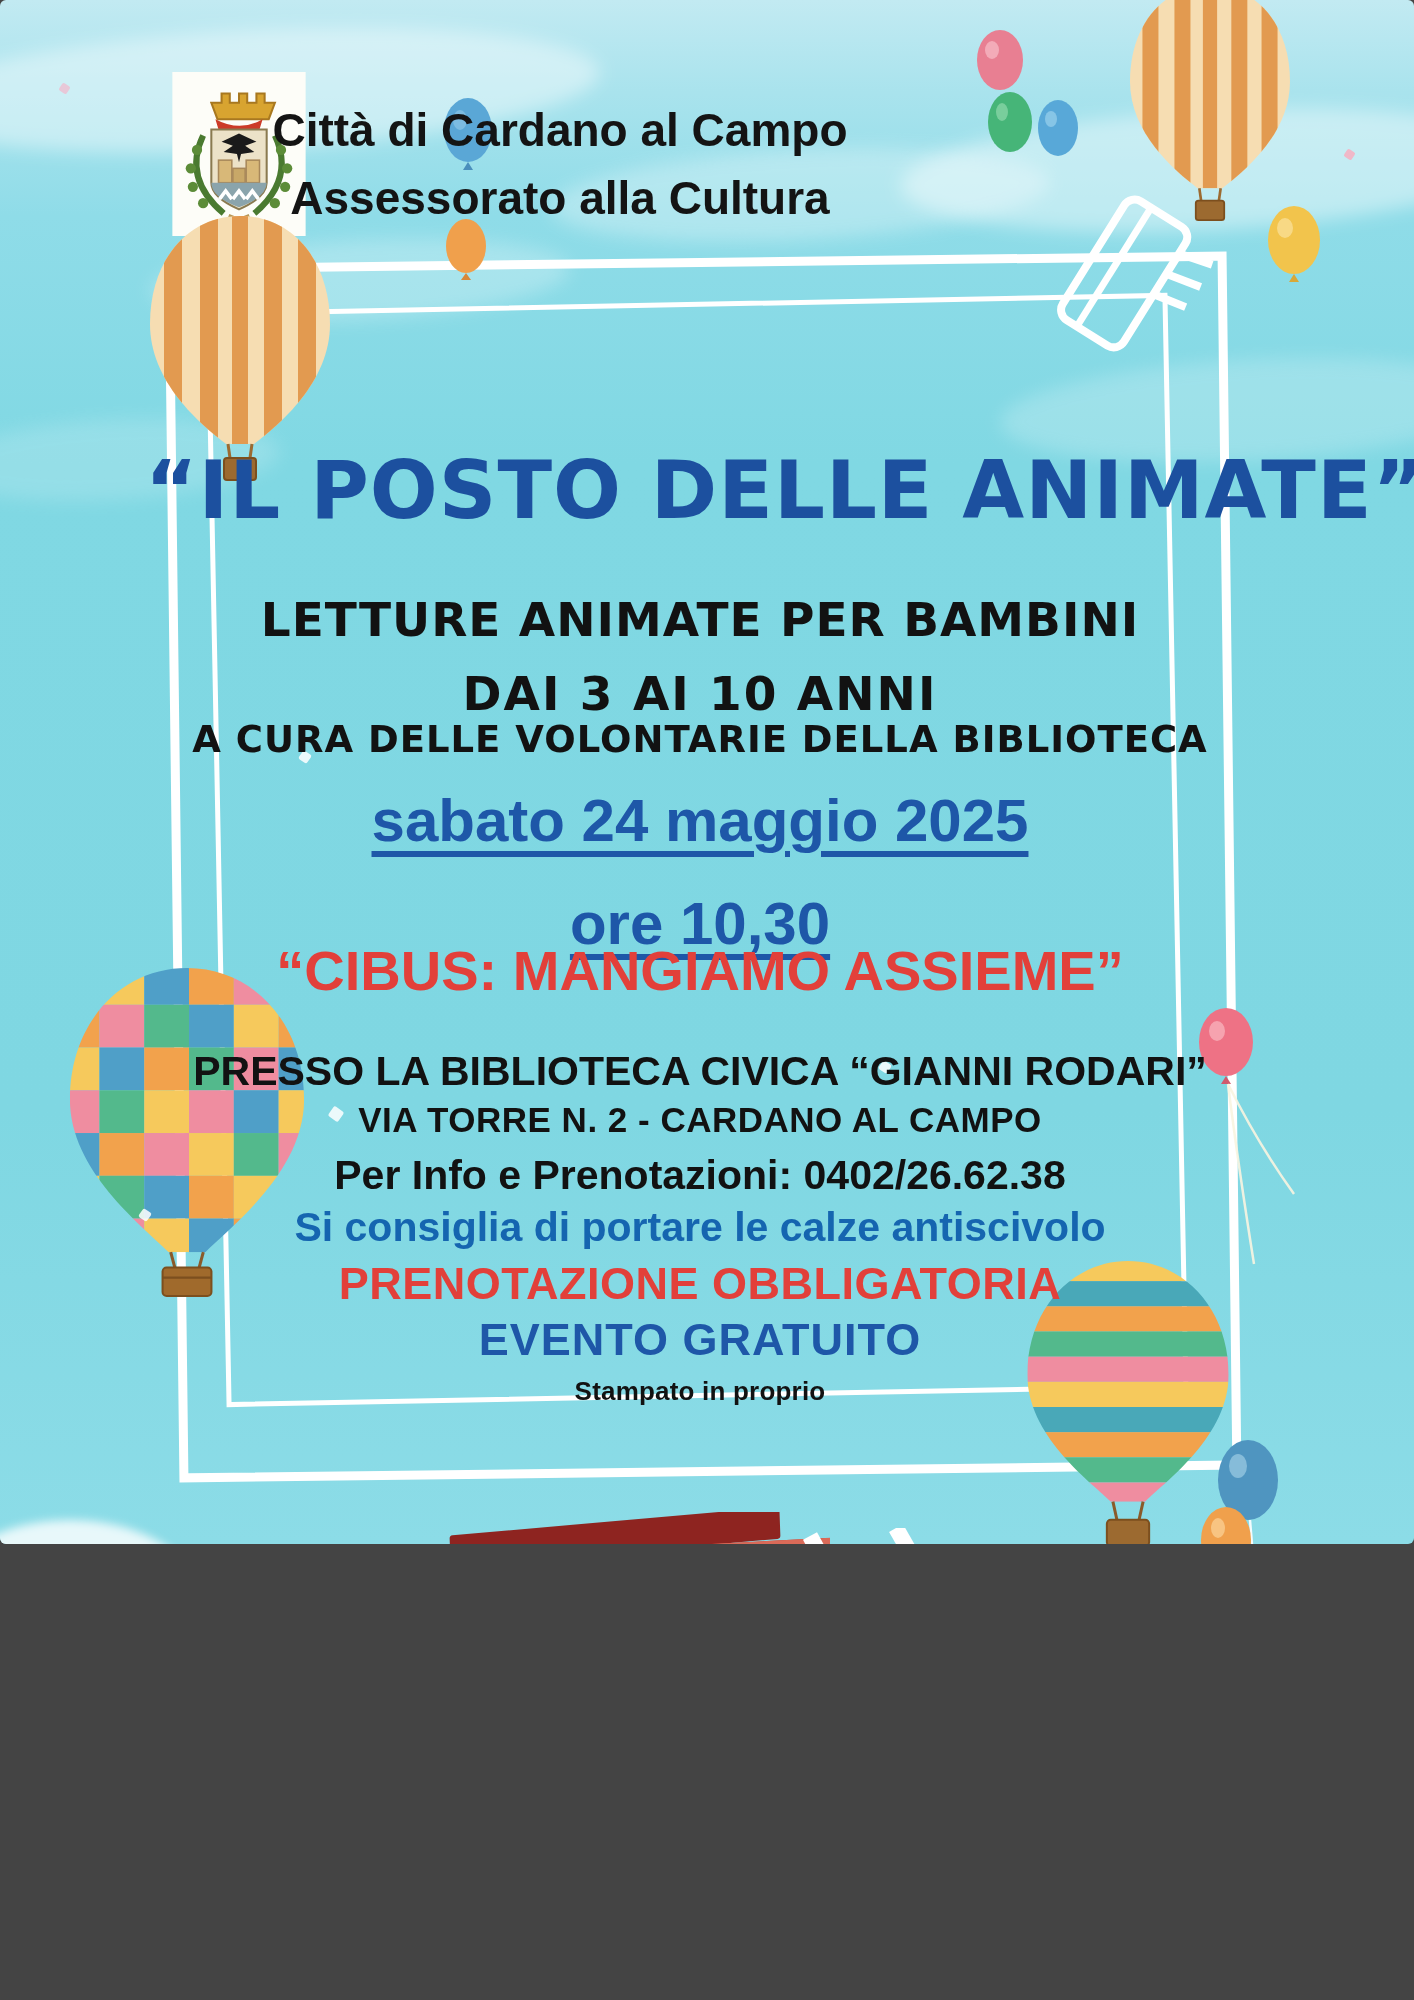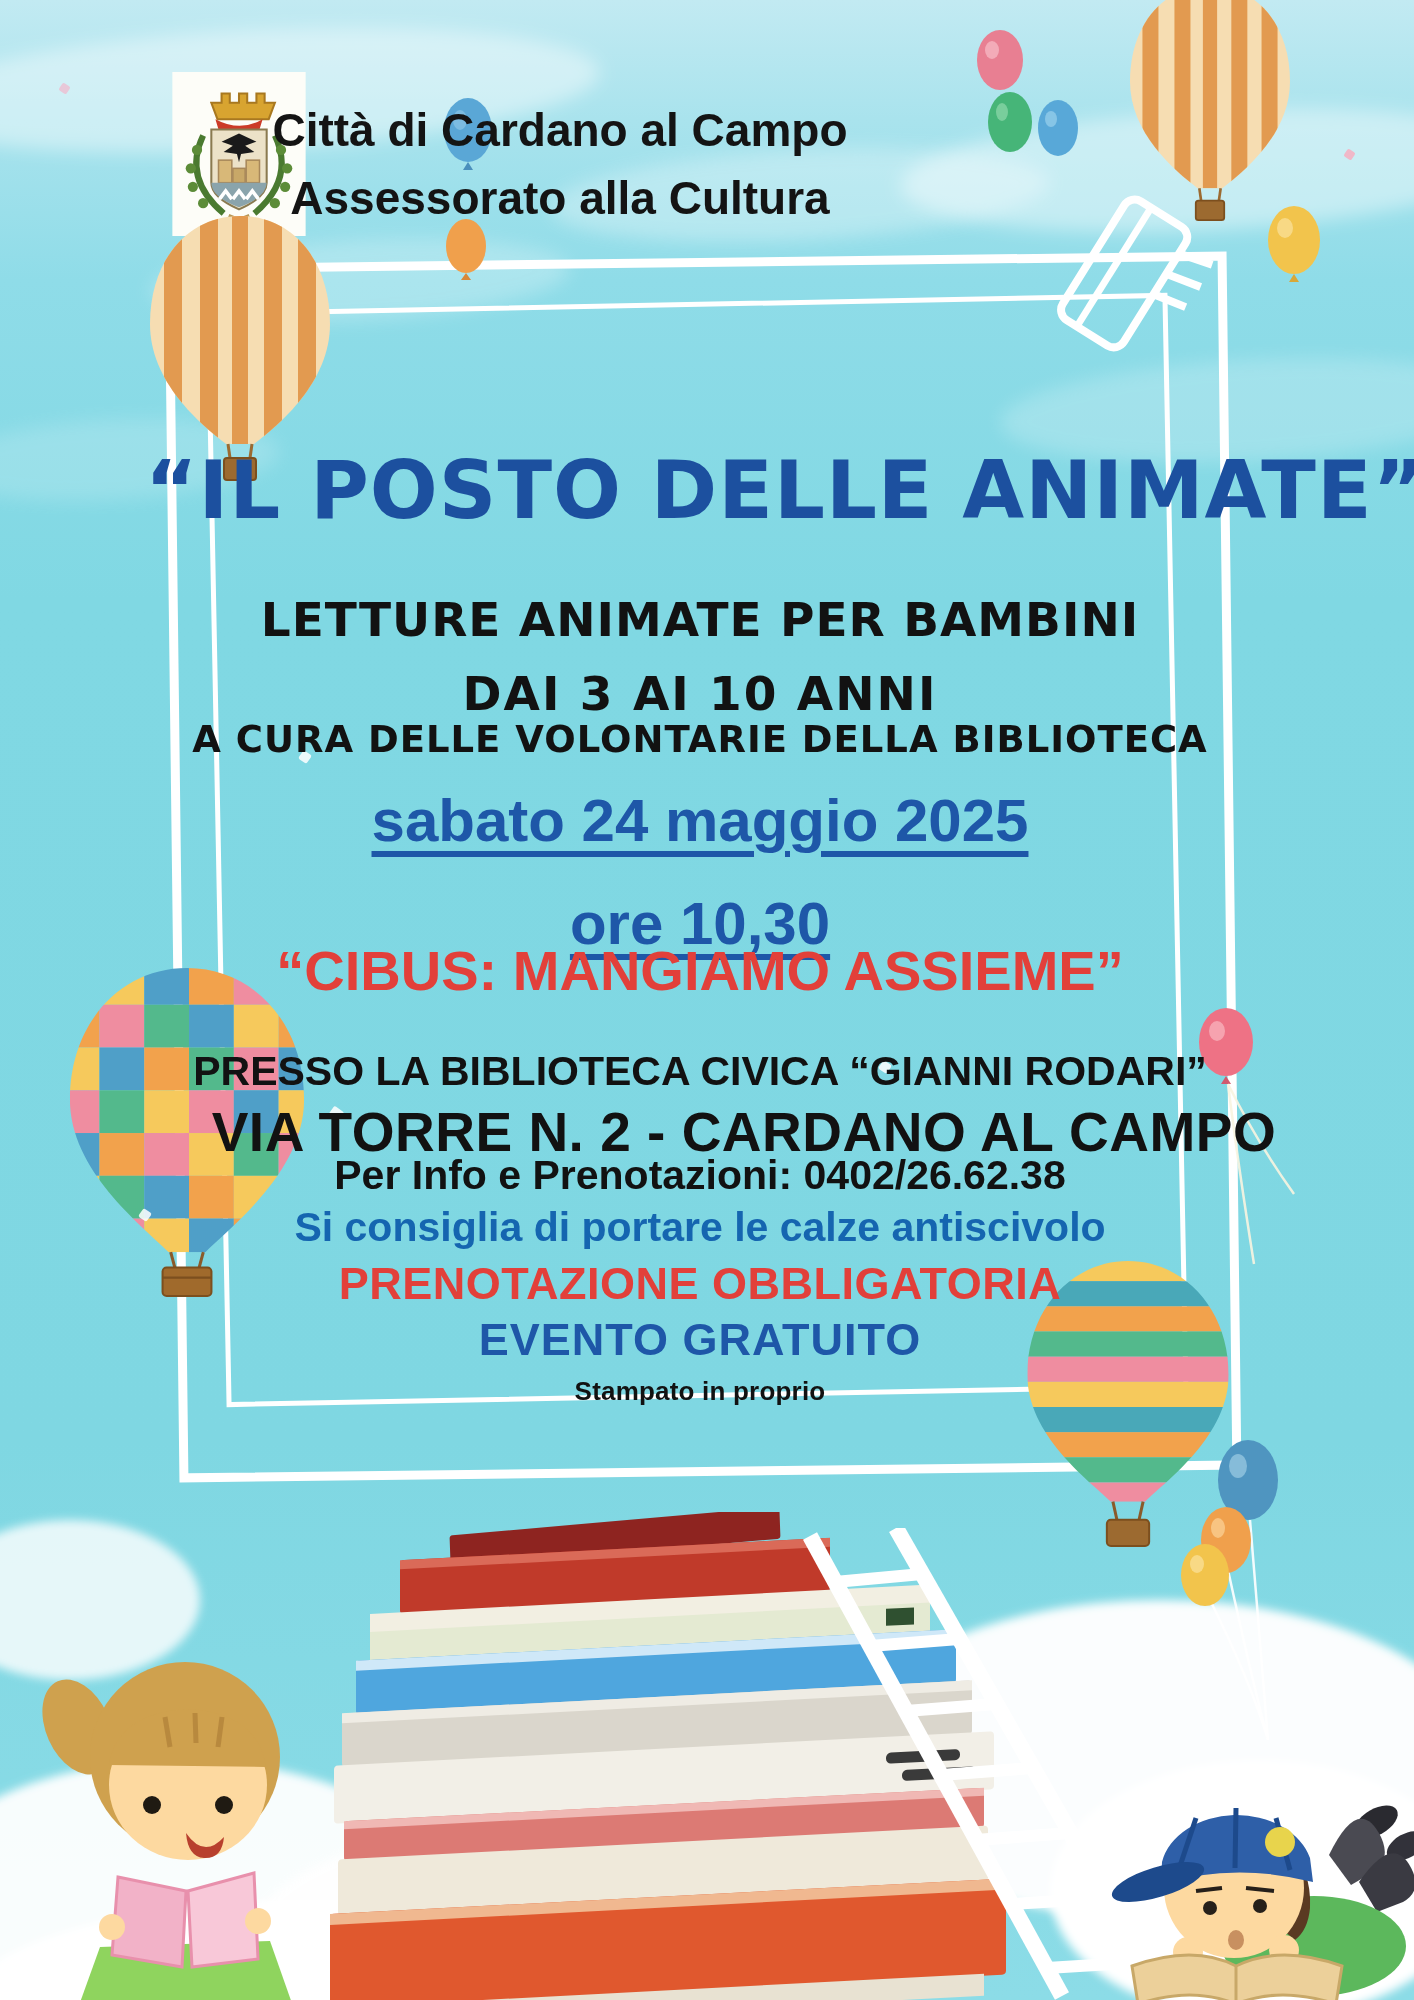--- a/index.html
+++ b/index.html
@@ -1,39 +1,40 @@
 <!DOCTYPE html>
 <html><head>
 <meta charset="utf-8">
 <style>
   html,body{margin:0;padding:0;background:#444;}
   .poster{
-    position:relative;width:1414px;height:2000px;overflow:hidden;margin:0 auto;
+    position:relative;width:1414px;height:1544px;overflow:hidden;margin:0 auto;
     background:linear-gradient(180deg,#c2eaf2 0%,#a9e3ed 6%,#8fdce8 14%,#80d8e3 30%,#7fd7e2 72%,#8cdce7 100%);
     font-family:"Liberation Sans","DejaVu Sans",sans-serif;
+    border-radius:6px;
   }
   .abs{position:absolute;}
   .cloud{position:absolute;background:#fff;border-radius:50%;filter:blur(5px);}
   .streak{position:absolute;background:rgba(255,255,255,.42);border-radius:50%;filter:blur(9px);transform:rotate(-3deg);}
   .frame{position:absolute;border-style:solid;border-color:#fff;background:transparent;}
   .frame-outer{left:172px;top:258px;width:1044px;height:1200px;border-width:9px;transform:rotate(-0.7deg);}
   .frame-inner{left:216px;top:302px;width:952px;height:1086px;border-width:5px;transform:rotate(-1.1deg);}
   .t{position:absolute;left:145px;width:1110px;text-align:center;white-space:nowrap;font-weight:bold;color:#121212;}
   .comic{font-family:"DejaVu Sans","Liberation Sans",sans-serif;}
   .cond{font-family:"Liberation Sans","DejaVu Sans",sans-serif;}
   .header-txt{position:absolute;left:250px;top:96px;width:620px;text-align:center;font-weight:bold;color:#141414;font-size:46px;line-height:68px;font-family:"Liberation Sans",sans-serif;}
   .title{top:444px;font-size:80px;letter-spacing:1px;color:#1c509f;}
   .line-letture{top:592px;font-size:47px;letter-spacing:1px;}
   .line-dai{top:654px;font-size:47px;letter-spacing:2px;margin-top:12px;}
   .line-acura{top:718px;font-size:37px;letter-spacing:1px;}
   .line-date{top:786px;font-size:60px;color:#1e57a8;text-decoration:underline;text-decoration-thickness:6px;text-underline-offset:10px;}
   .line-time{top:862px;font-size:60px;color:#1e57a8;text-decoration:underline;text-decoration-thickness:6px;text-underline-offset:10px;margin-top:27px;}
   .line-cibus{top:938px;font-size:56px;color:#e2403a;}
   .line-presso{top:1048px;font-size:41px;}
-  .line-via{top:1100px;font-size:55px;letter-spacing:.5px;margin-left:44px;}
+  .line-via{top:1100px;font-size:35px;letter-spacing:.5px;}
   .line-info{top:1152px;font-size:41px;}
   .line-advice{top:1204px;font-size:41px;color:#1565b0;}
   .line-booking{top:1258px;font-size:45px;color:#e2403a;letter-spacing:.5px;}
   .line-free{top:1314px;font-size:45px;color:#1e57a8;letter-spacing:1px;}
   .line-printed{top:1376px;font-size:26px;letter-spacing:.2px;}
   .sparkle{position:absolute;background:rgba(255,255,255,.85);transform:rotate(35deg);border-radius:2px;}
 </style>
 </head>
 <body>
 

